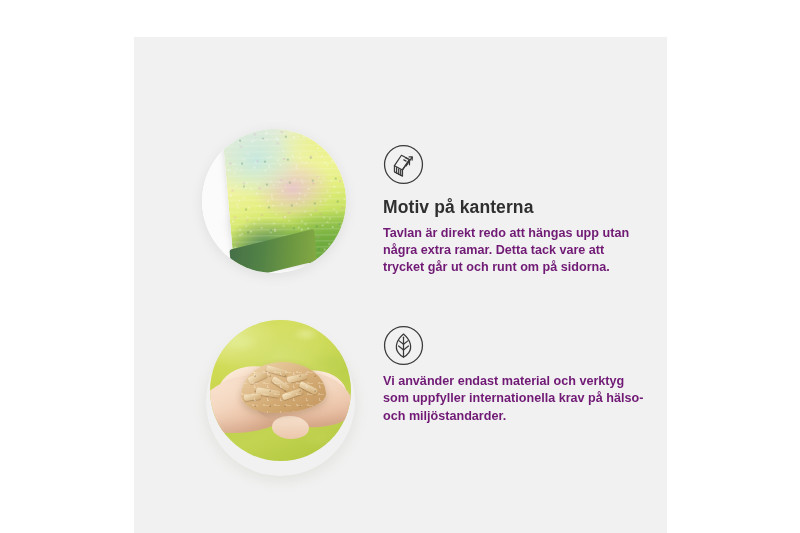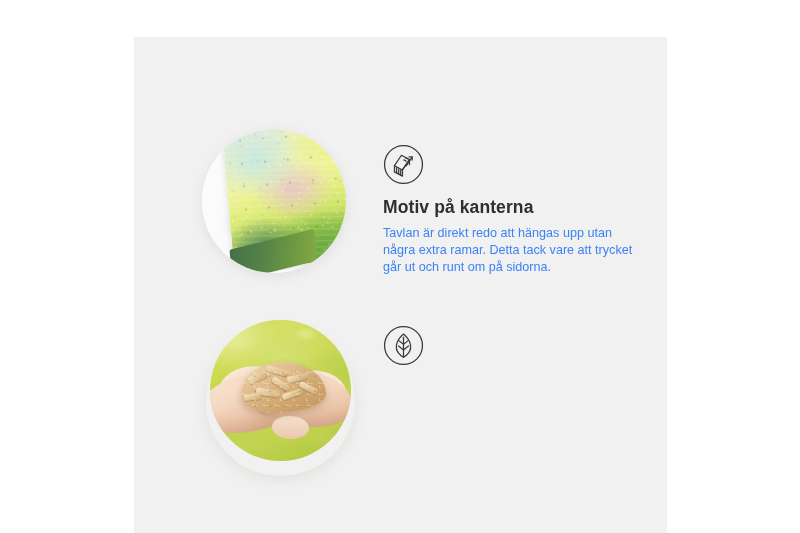--- a/index.html
+++ b/index.html
@@ -280,22 +280,22 @@
     margin: 12px 0 0 0;
     font-size: 17.5px;
     font-weight: 600;
     letter-spacing: 0.1px;
     color: #2f2f2f;
     line-height: 1.18;
   }
   .feature-desc {
     margin: 7px 0 0 0;
     font-size: 12.6px;
-    font-weight: 400;
-    color: #3b82f6;
+    font-weight: 700;
+    color: #701a75;
     line-height: 1.37;
     max-width: 262px;
   }
 </style>
 </head>
 <body>
 
 <div class="page">
 
   <div class="canvas-area"></div>
@@ -363,16 +363,17 @@
         <circle cx="24" cy="24" r="22.2" fill="none" stroke="#3a3a3a" stroke-width="1.5"></circle>
         <g fill="none" stroke="#3a3a3a" stroke-width="1.45" stroke-linecap="round" stroke-linejoin="round">
           <path d="M24 10.6 C32.6 18.0 34.4 26.4 30.2 32.3 C27.9 35.6 25.6 36.9 24 37.6 C22.4 36.9 20.1 35.6 17.8 32.3 C13.6 26.4 15.4 18.0 24 10.6 Z"></path>
           <path d="M24 14.2 L24 37.6"></path>
           <path d="M24 22.6 L18.9 18.6"></path>
           <path d="M24 22.6 L29.1 18.6"></path>
           <path d="M24 29.2 L18.2 24.6"></path>
           <path d="M24 29.2 L29.8 24.6"></path>
         </g>
       </svg>
+      <p class="feature-desc">Vi använder endast material och verktyg som uppfyller internationella krav på hälso- och miljöstandarder.</p>
     </div>
   </div>
 
 </div>
 
 </body></html>

